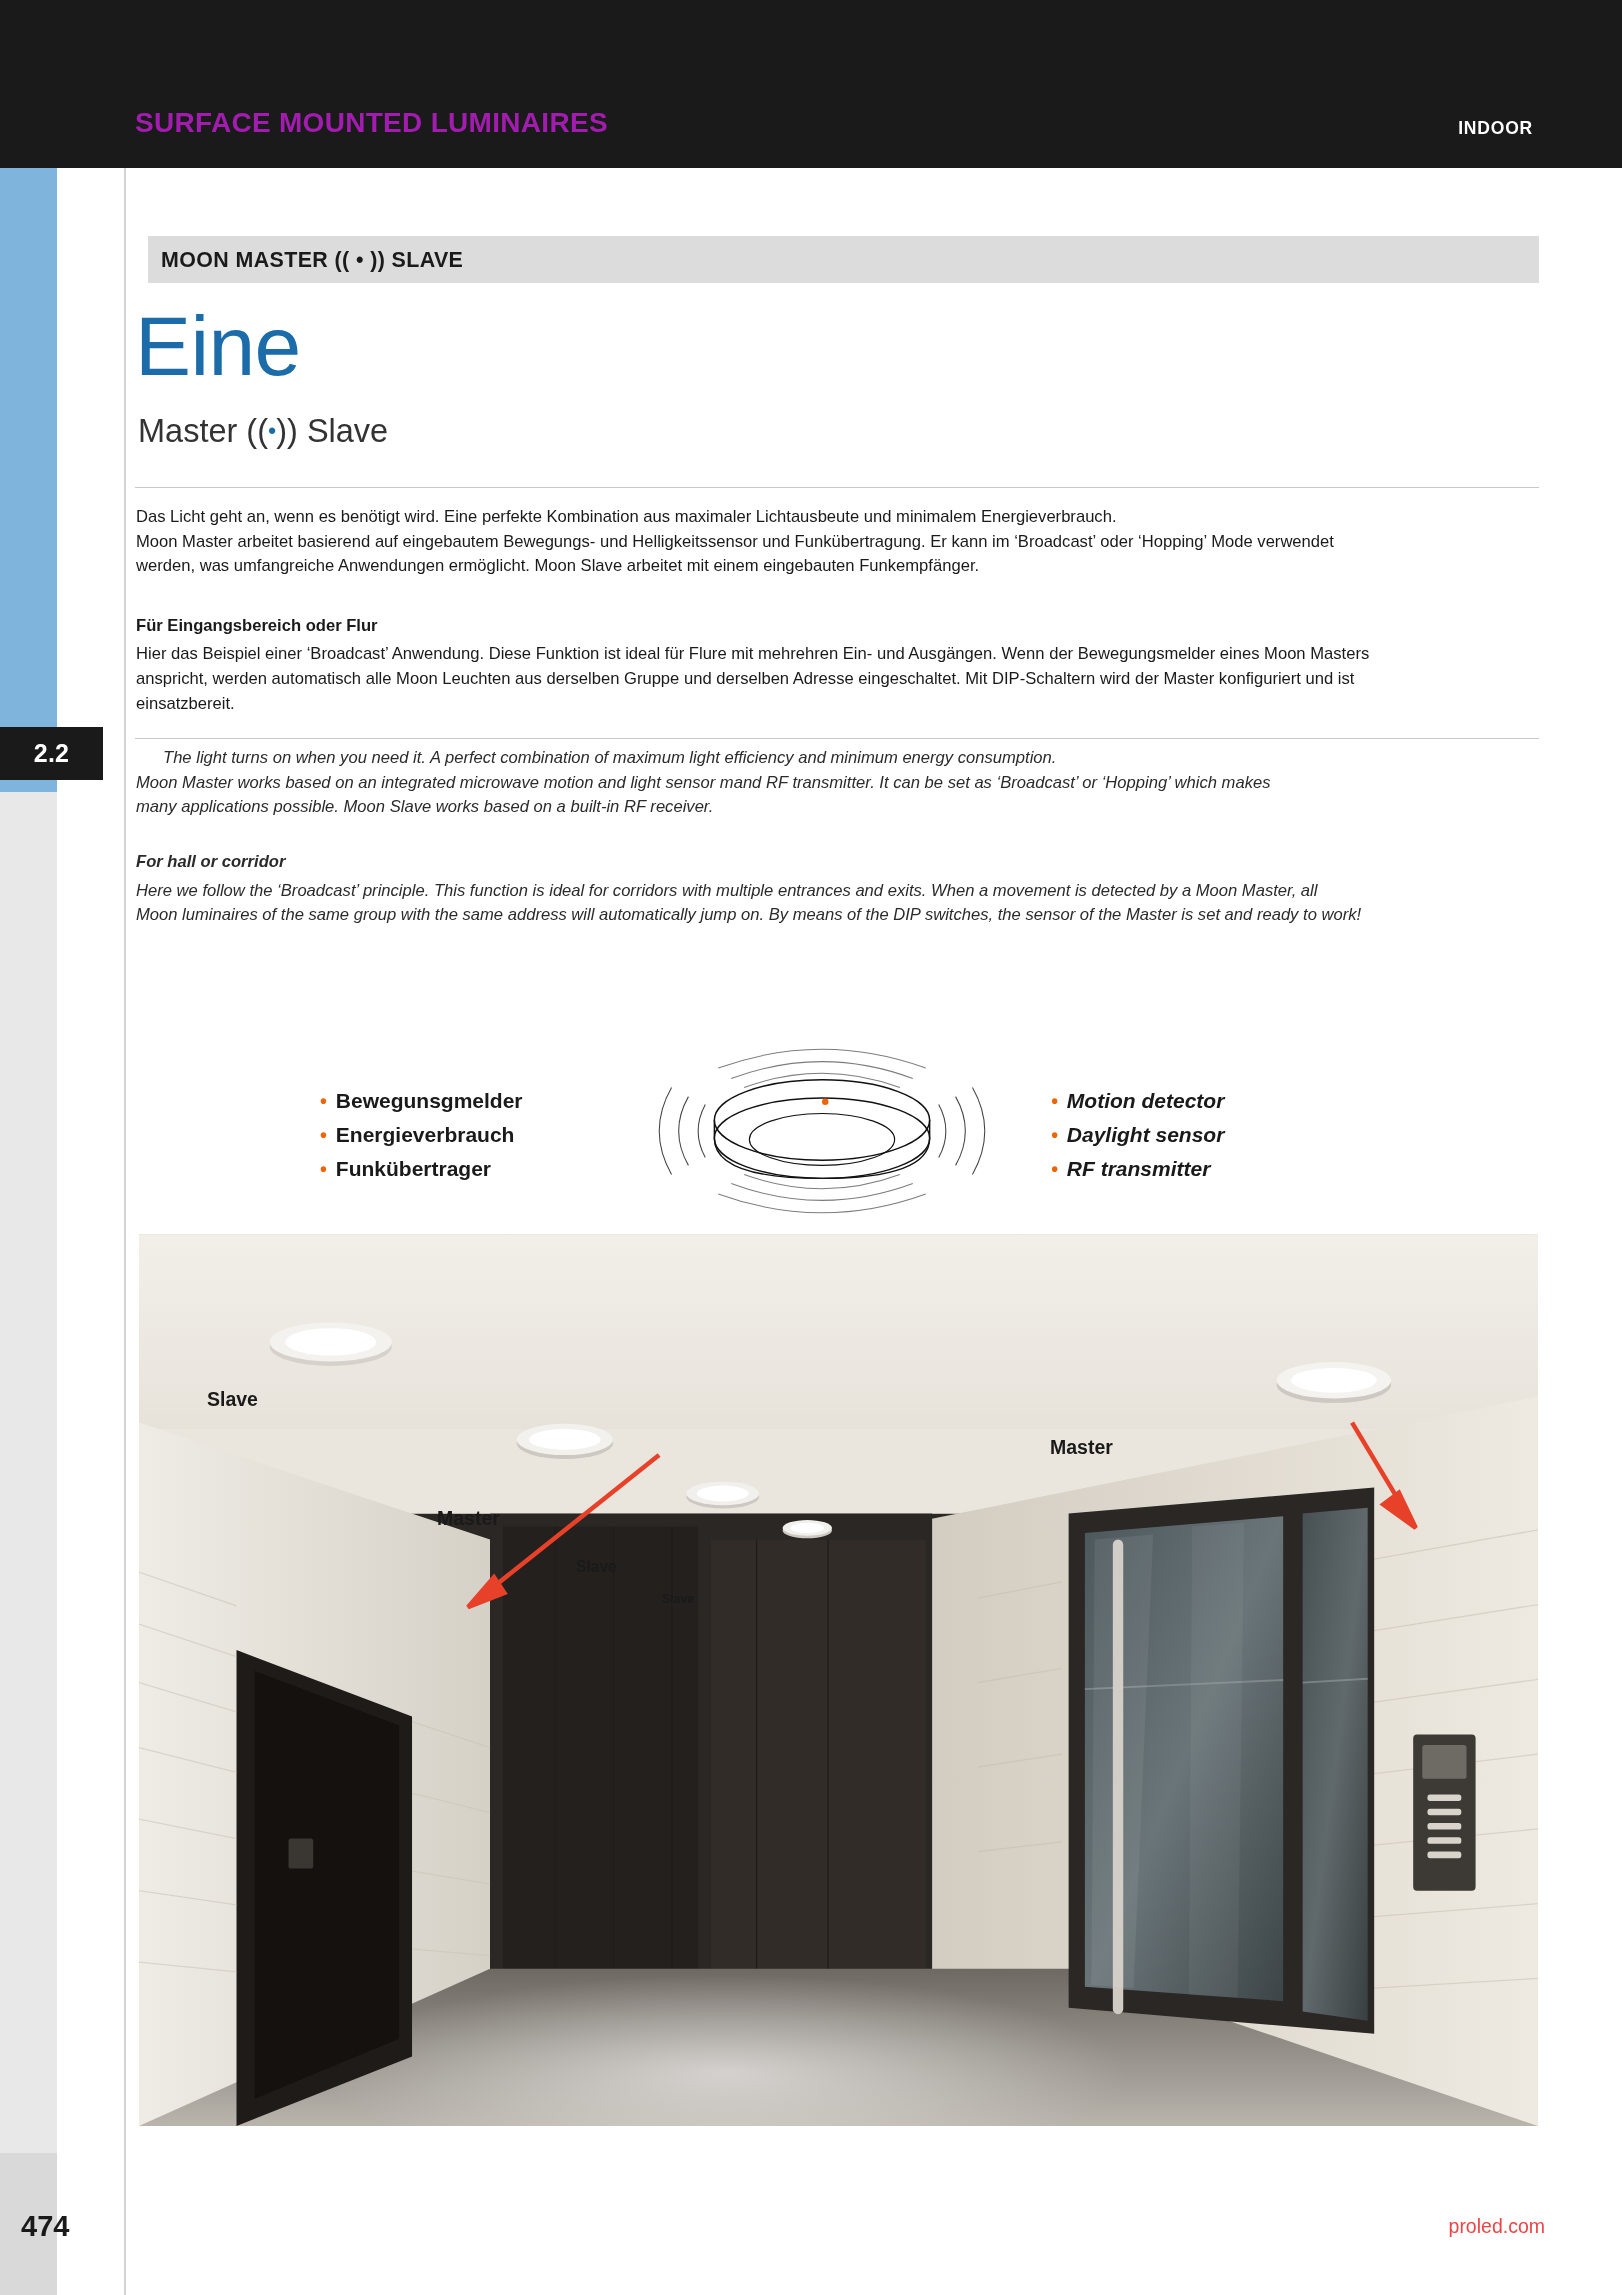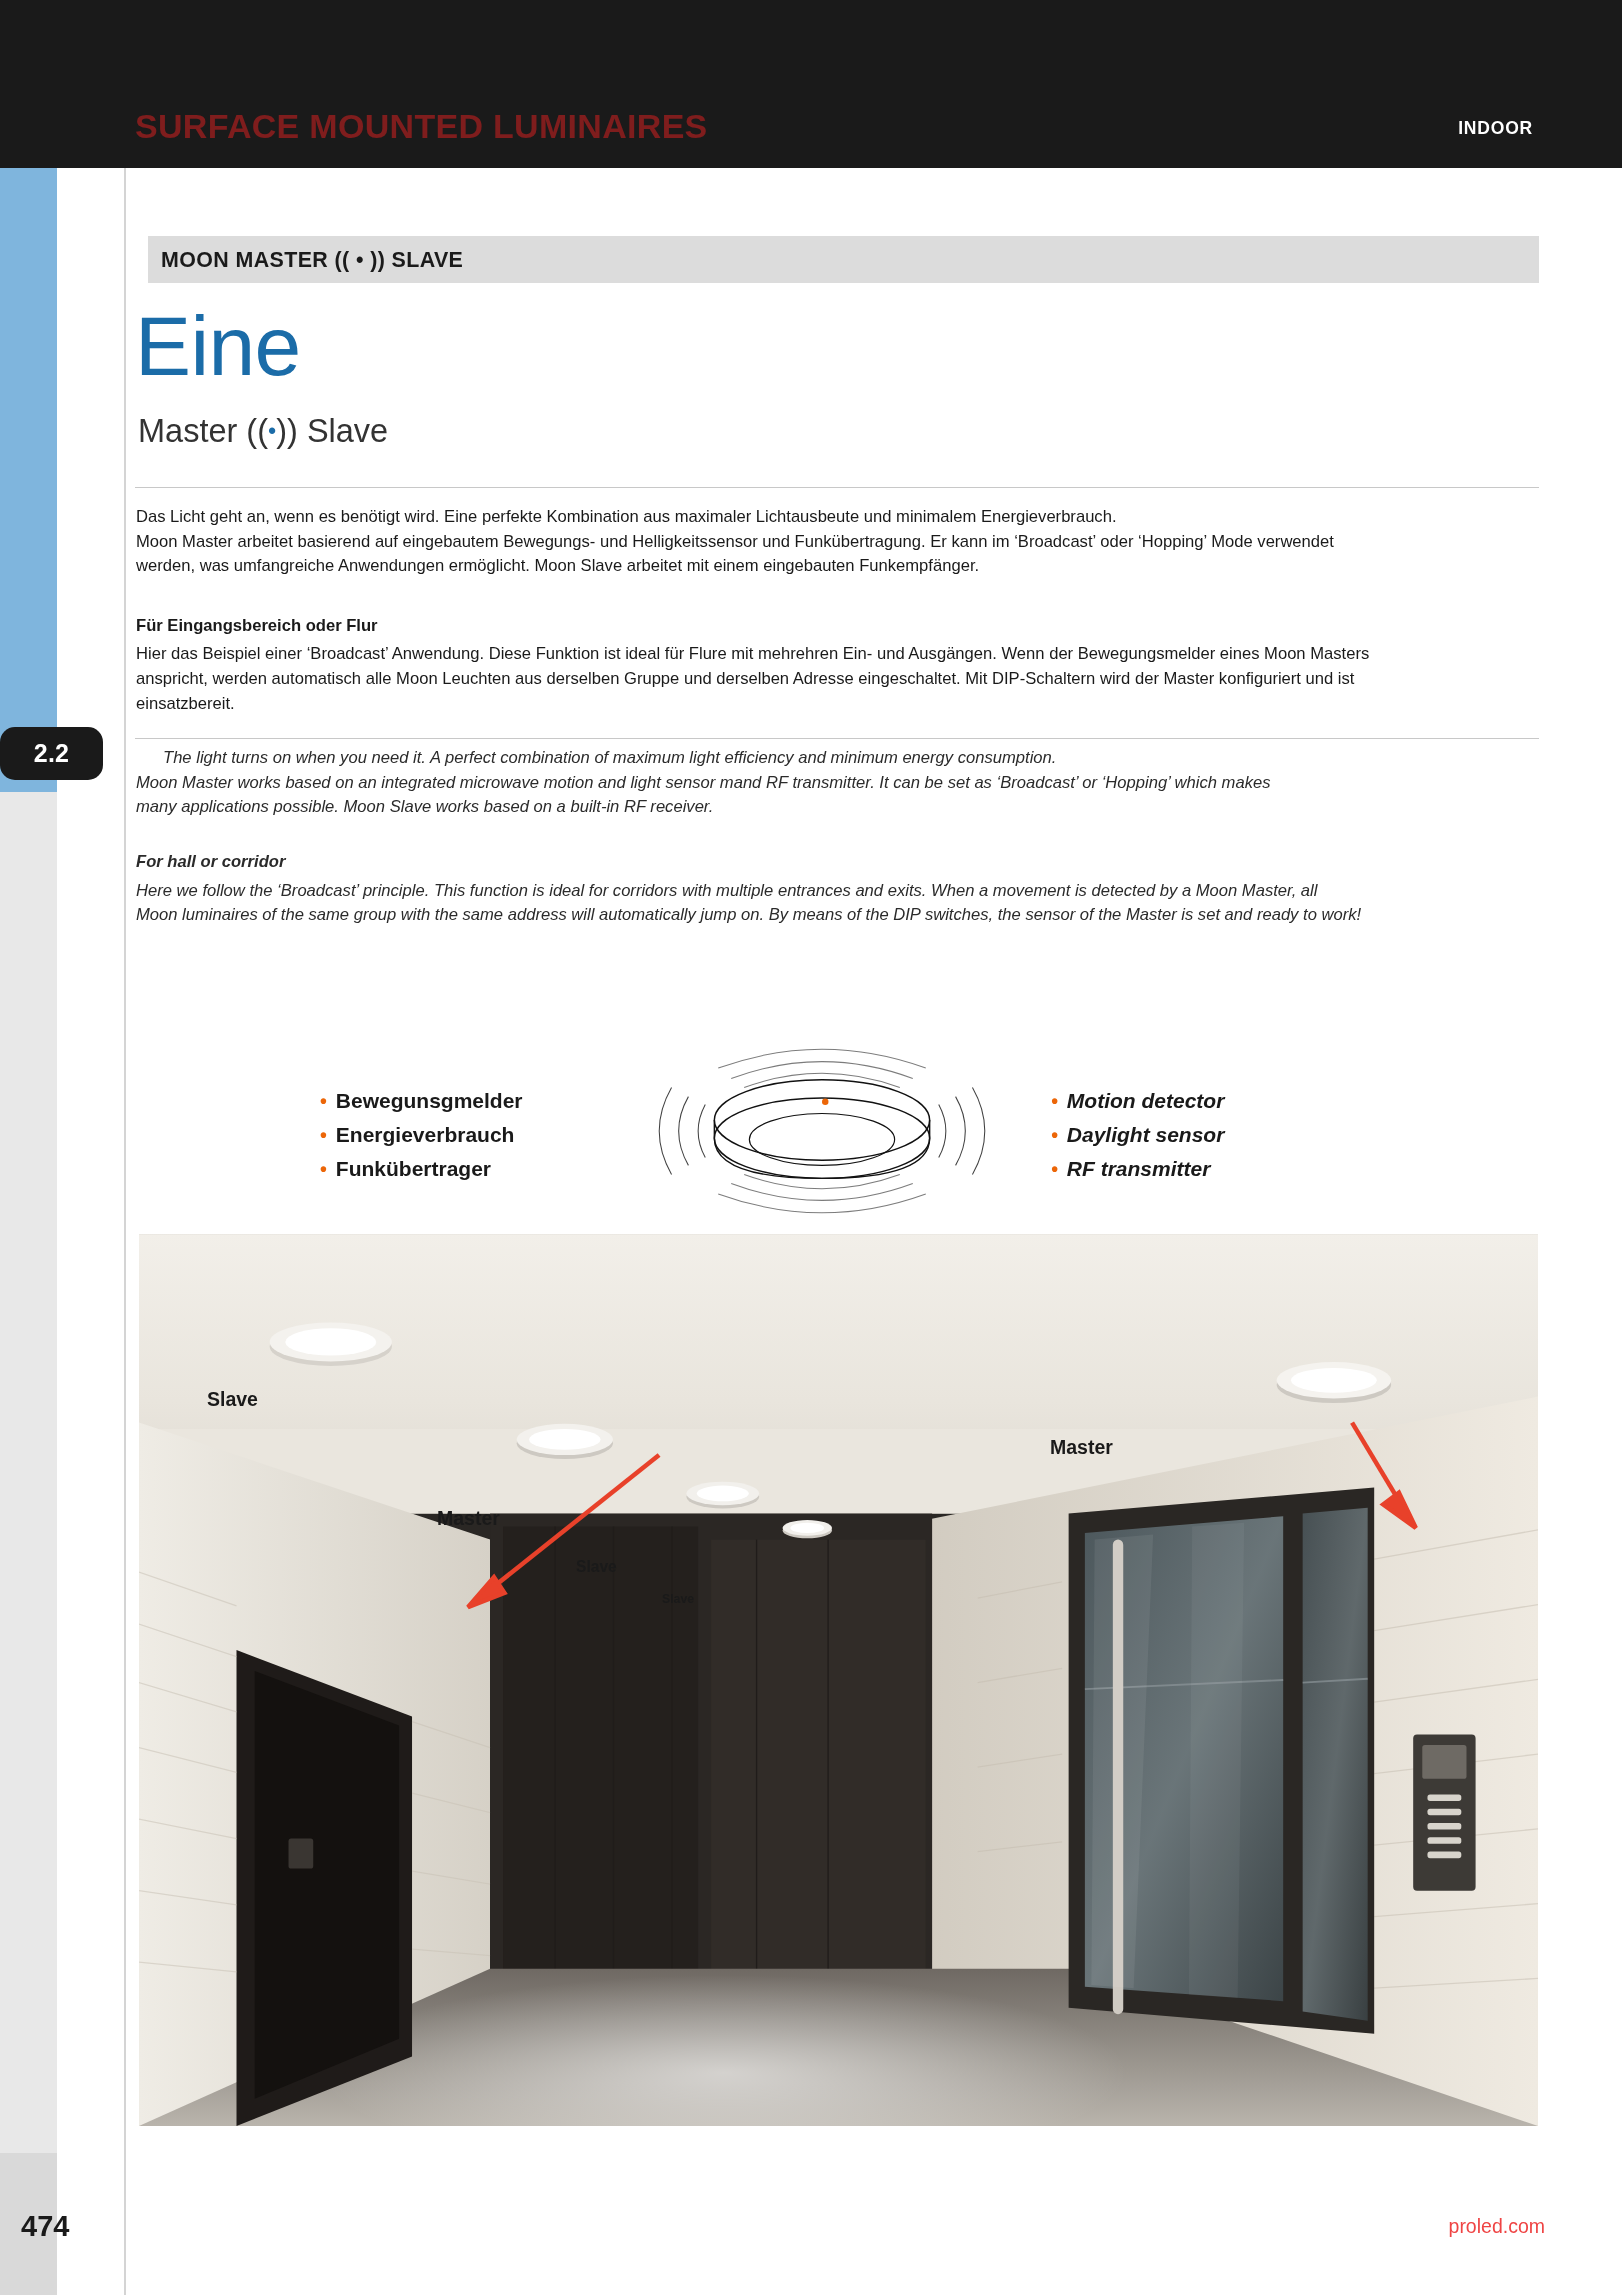--- a/index.html
+++ b/index.html
@@ -16,24 +16,24 @@
   
   .header-bar {
     position: absolute;
     left: 0; top: 0;
     width: 1623px; height: 168px;
     background: #1a1a1a;
   }
   .header-title {
     position: absolute;
     left: 135px; top: 107px;
-    font-size: 34px;
+    font-size: 28px;
     font-weight: bold;
     letter-spacing: 0.3px;
-    color: #7f1d1d;
+    color: #a21caf;
     white-space: nowrap;
   }
   .header-right {
     position: absolute;
     right: 90px; top: 118px;
     font-size: 17.5px;
     font-weight: bold;
     letter-spacing: 0.8px;
     color: #ffffff;
     white-space: nowrap;
@@ -63,21 +63,20 @@
     left: 0px; top: 727px;
     width: 103px; height: 53px;
     background: #1a1a1a;
     color: #ffffff;
     font-size: 25px;
     font-weight: bold;
     display: flex;
     align-items: center;
     justify-content: center;
     letter-spacing: 0.3px;
-    border-radius: 15px;
   }
   .page-number {
     position: absolute;
     left: 21px; top: 2210px;
     font-size: 29px;
     font-weight: bold;
     color: #1a1a1a;
   }
   .footer-url {
     position: absolute;

